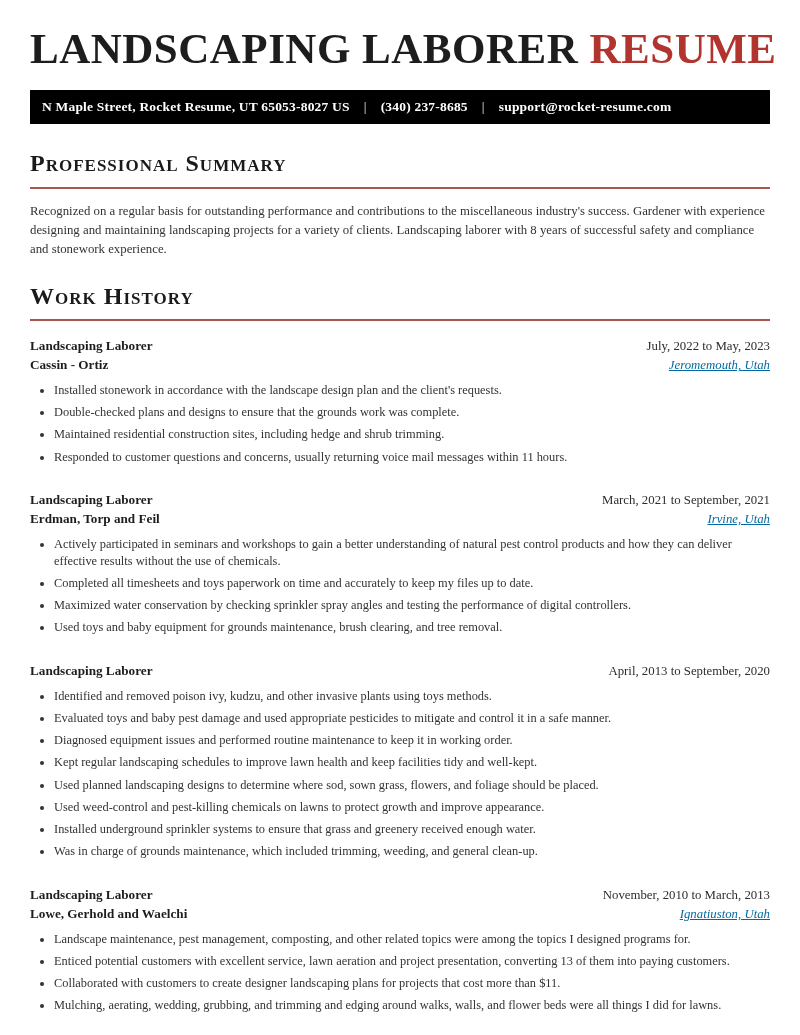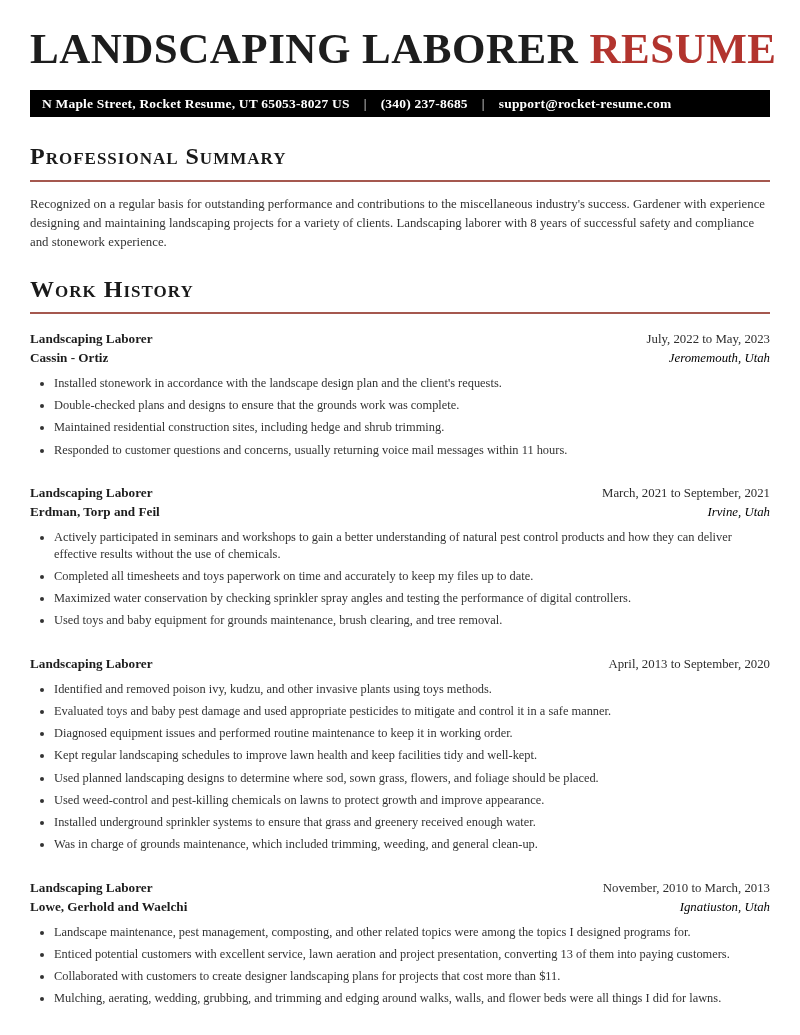--- a/index.html
+++ b/index.html
@@ -21,21 +21,21 @@
     color: #1d1d1d;
     line-height: 1.05;
     white-space: nowrap;
   }
   .page-title .accent { color: #b2342e; }
 
   .contact-bar {
     margin-top: 19px;
     background: #000000;
     color: #ffffff;
-    height: 27px;
+    height: 34px;
     display: flex;
     align-items: center;
     gap: 14px;
     padding: 0 12px;
     font-size: 13.5px;
     font-weight: bold;
     letter-spacing: 0.2px;
   }
   .contact-bar .sep { font-weight: normal; color: #e8e8e8; }
 
@@ -69,21 +69,21 @@
     justify-content: space-between;
     align-items: baseline;
     line-height: 1.42;
   }
   .job-title, .company, .degree, .school {
     font-weight: bold;
     font-size: 13.2px;
     color: #1d1d1d;
   }
   .dates, .year { font-size: 12.8px; color: #2d2d2d; text-align: left; }
-  .location { font-size: 12.8px; font-style: italic; color: #000000; text-align: right; }
+  .location { font-size: 12.8px; font-style: italic; color: #0369a1; text-align: right; text-decoration: underline; }
 
   ul.bullets {
     margin: 7px 0 0 0;
     padding-left: 24px;
     list-style: disc outside;
   }
   ul.bullets li {
     font-size: 12.4px;
     line-height: 1.35;
     margin-bottom: 5.5px;

